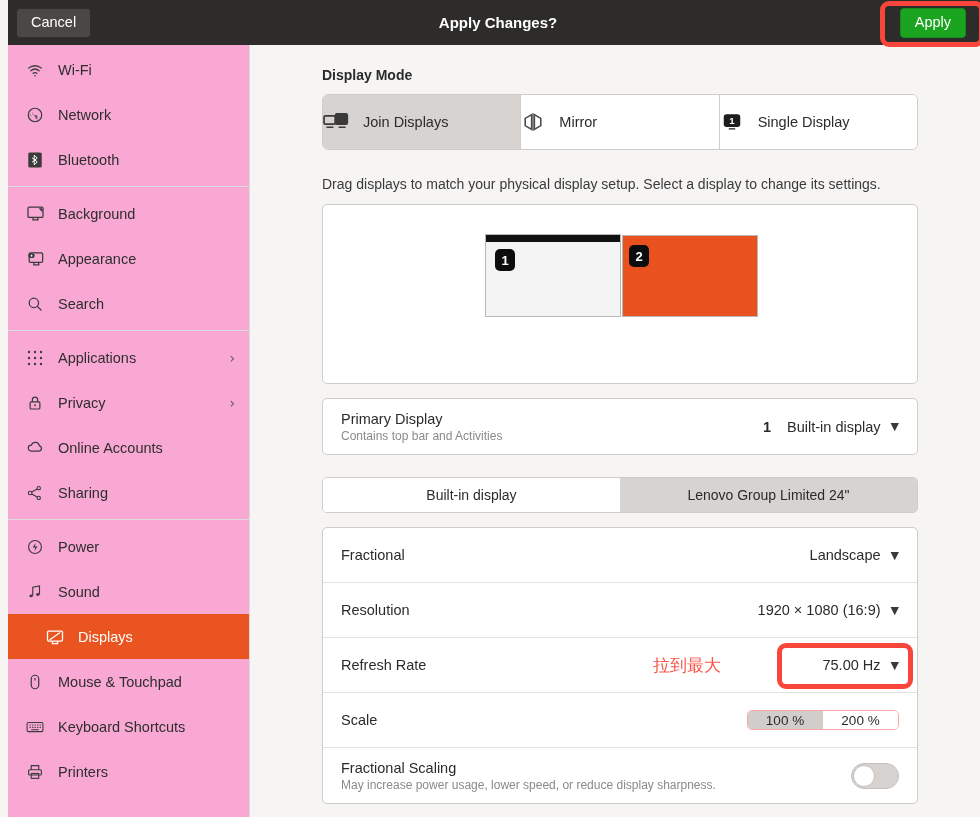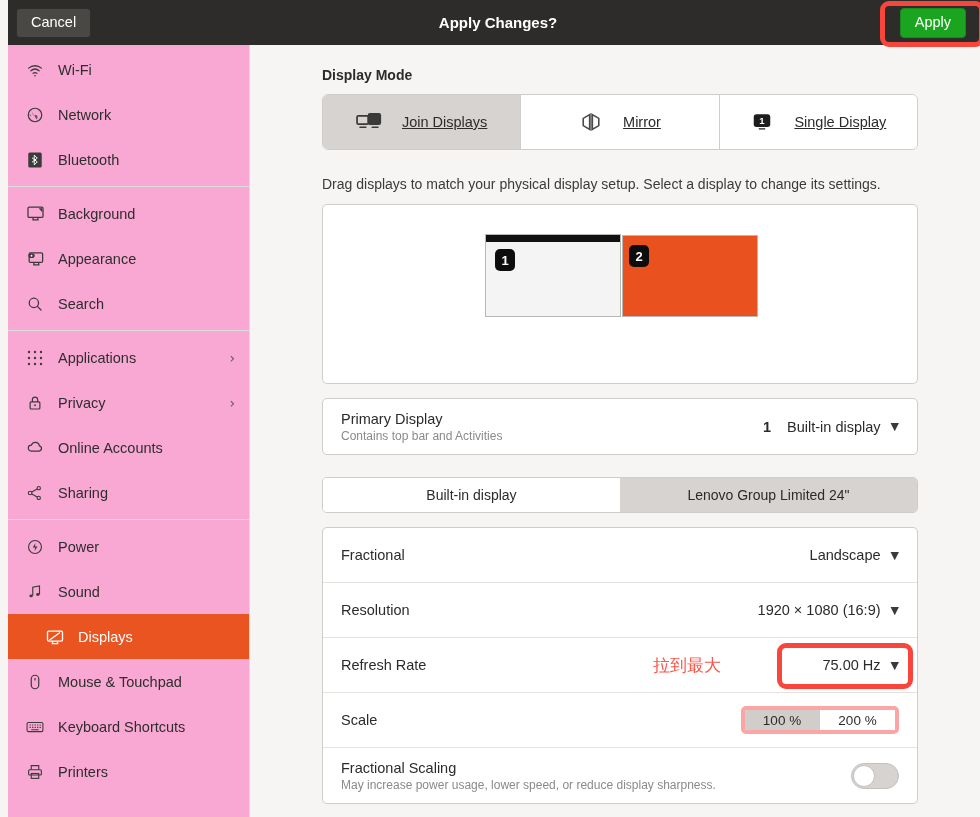--- a/index.html
+++ b/index.html
@@ -99,27 +99,26 @@
   .mode-switch {
     display: flex;
     border: 1px solid #cfcdc9;
     border-radius: 6px;
     overflow: hidden;
     background: #ffffff;
     height: 56px;
   }
   .mode-btn {
     flex: 1;
-    display: flex; align-items: center; justify-content: center;
-    gap: 20px;
+    display: flex; align-items: center; 
+    gap: 14px;
     font-size: 14.5px; color: #2b2b2b;
     cursor: pointer;
     border-right: 1px solid #cfcdc9;
     background: #ffffff;
-    text-decoration: underline;
   }
   .mode-btn:last-child { border-right: none; }
   .mode-btn.selected { background: #d6d3d0; }
 
   .hint-text {
     font-size: 14px; color: #3a3a3a;
     margin: 26px 0 12px 0;
   }
 
   
@@ -189,22 +188,22 @@
     flex: 1;
     display: flex; align-items: center; justify-content: center;
     font-size: 14px; color: #2b2b2b;
     background: #ffffff; cursor: pointer;
   }
   .disp-tab.selected { background: #d6d3d0; }
 
   
   .scale-group {
     display: flex;
-    border: 4px solid #fca5a5; border-radius: 5px;
-    overflow: hidden; height: 28px;
+    border: 1px solid #fca5a5; border-radius: 5px;
+    overflow: hidden; height: 20px;
   }
   .scale-btn {
     width: 75px;
     display: flex; align-items: center; justify-content: center;
     font-size: 13.5px; color: #2b2b2b; background: #ffffff;
     cursor: pointer; border-right: 1px solid #cfcdc9;
   }
   .scale-btn:last-child { border-right: none; }
   .scale-btn.selected { background: #d0cdca; }
 

